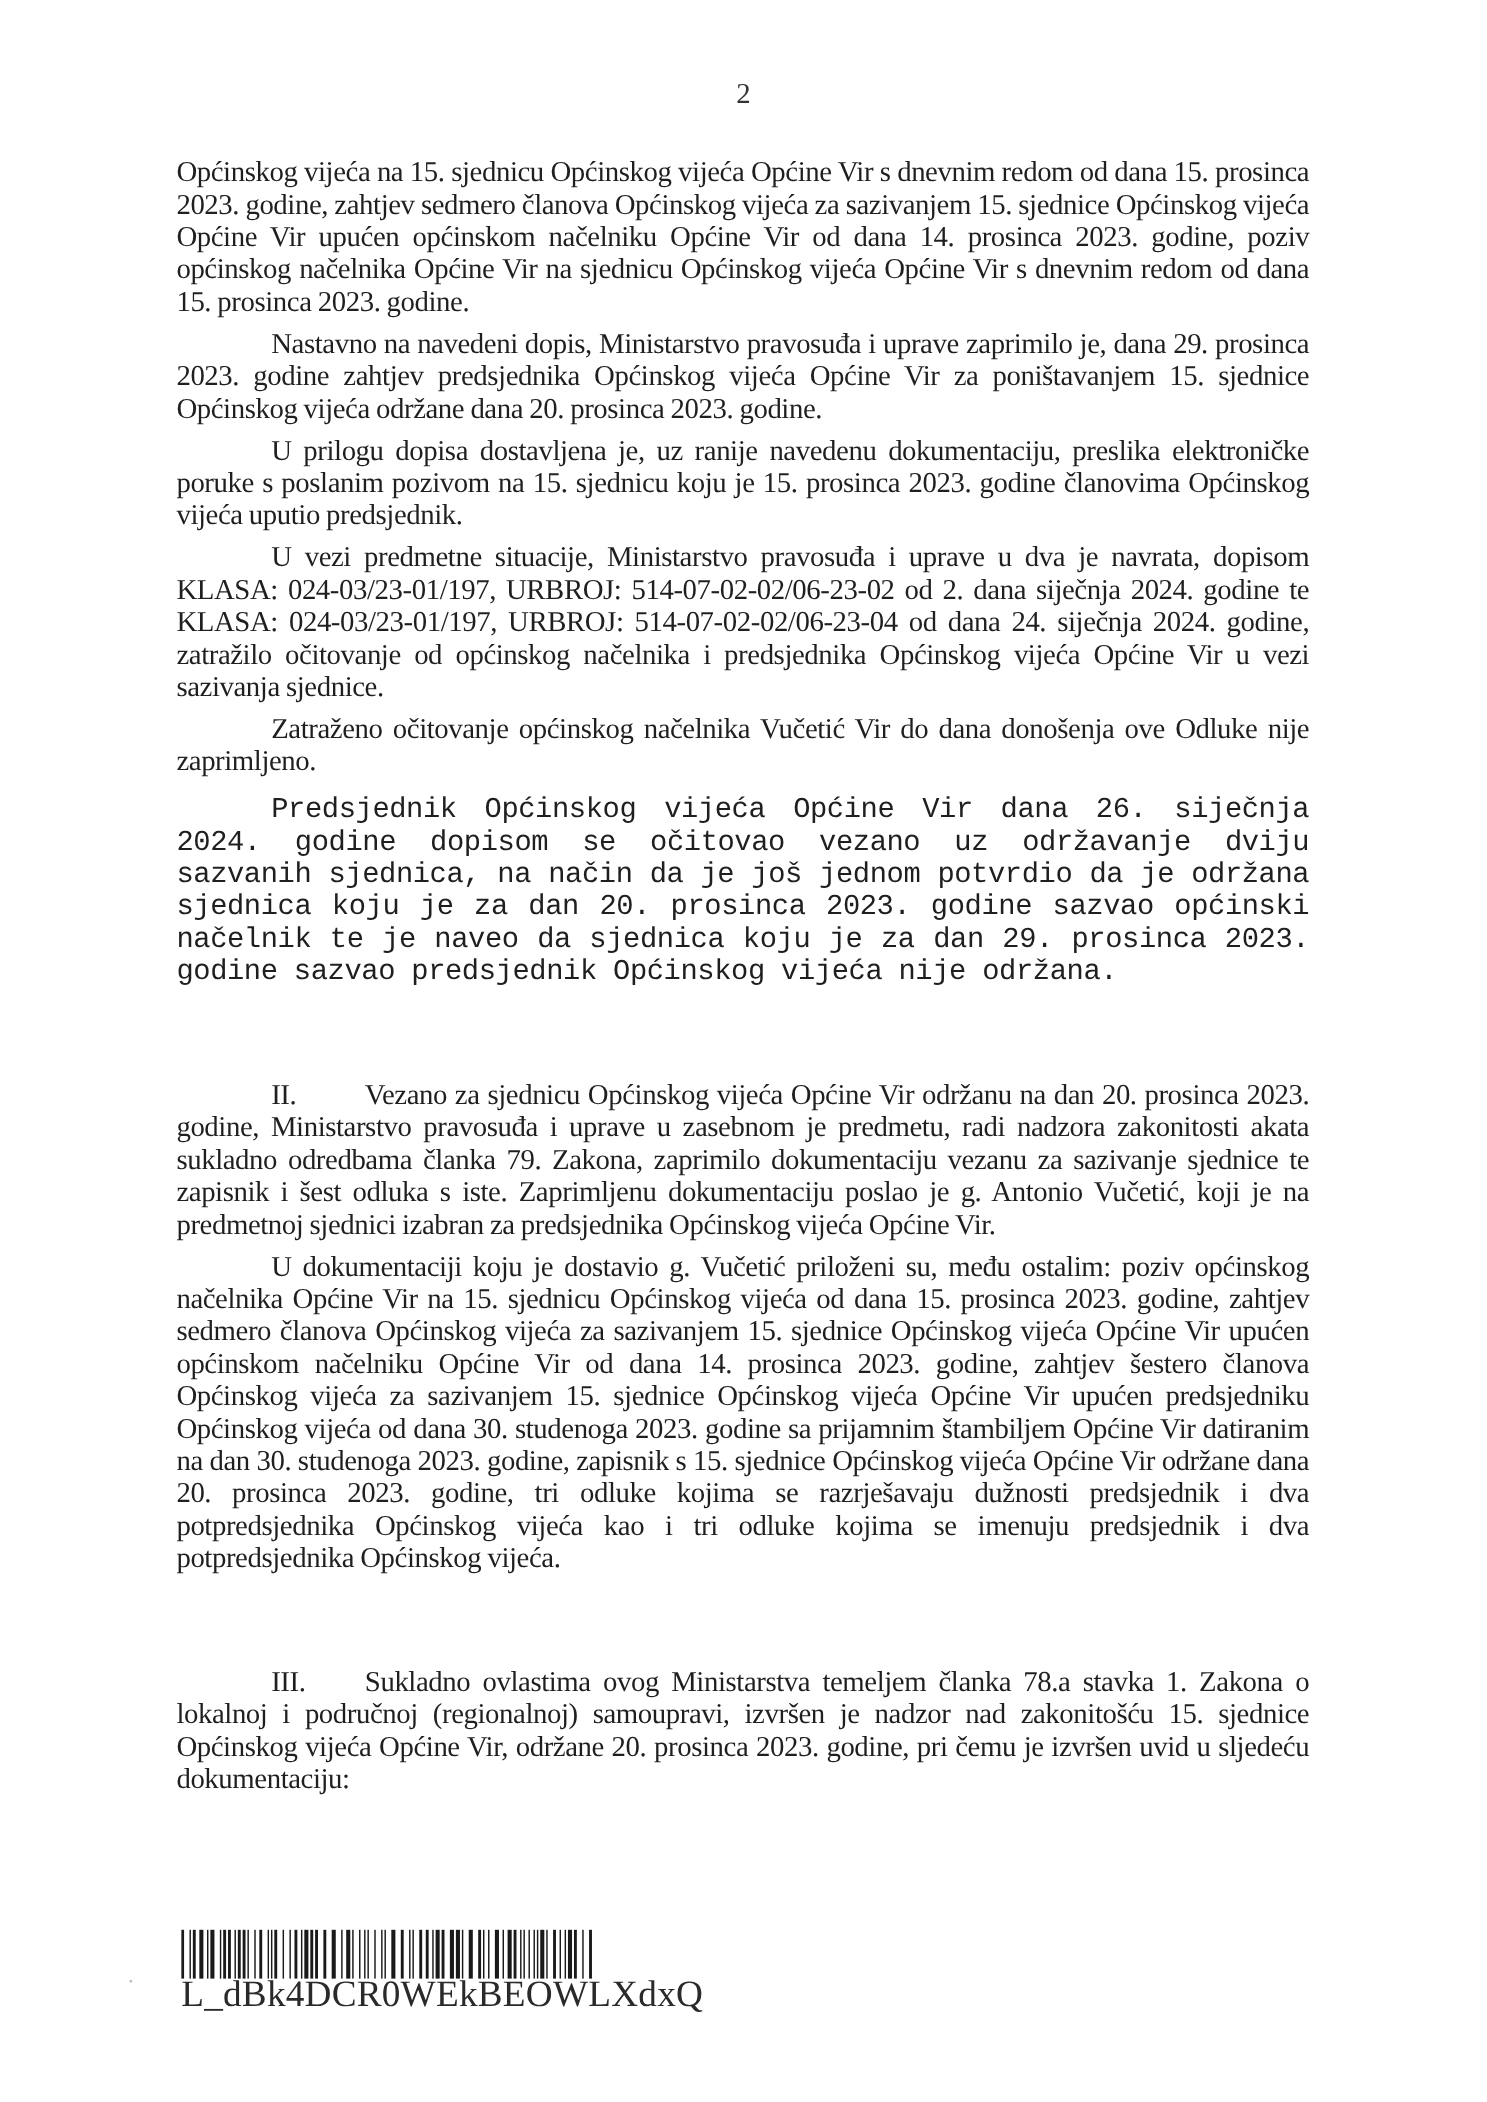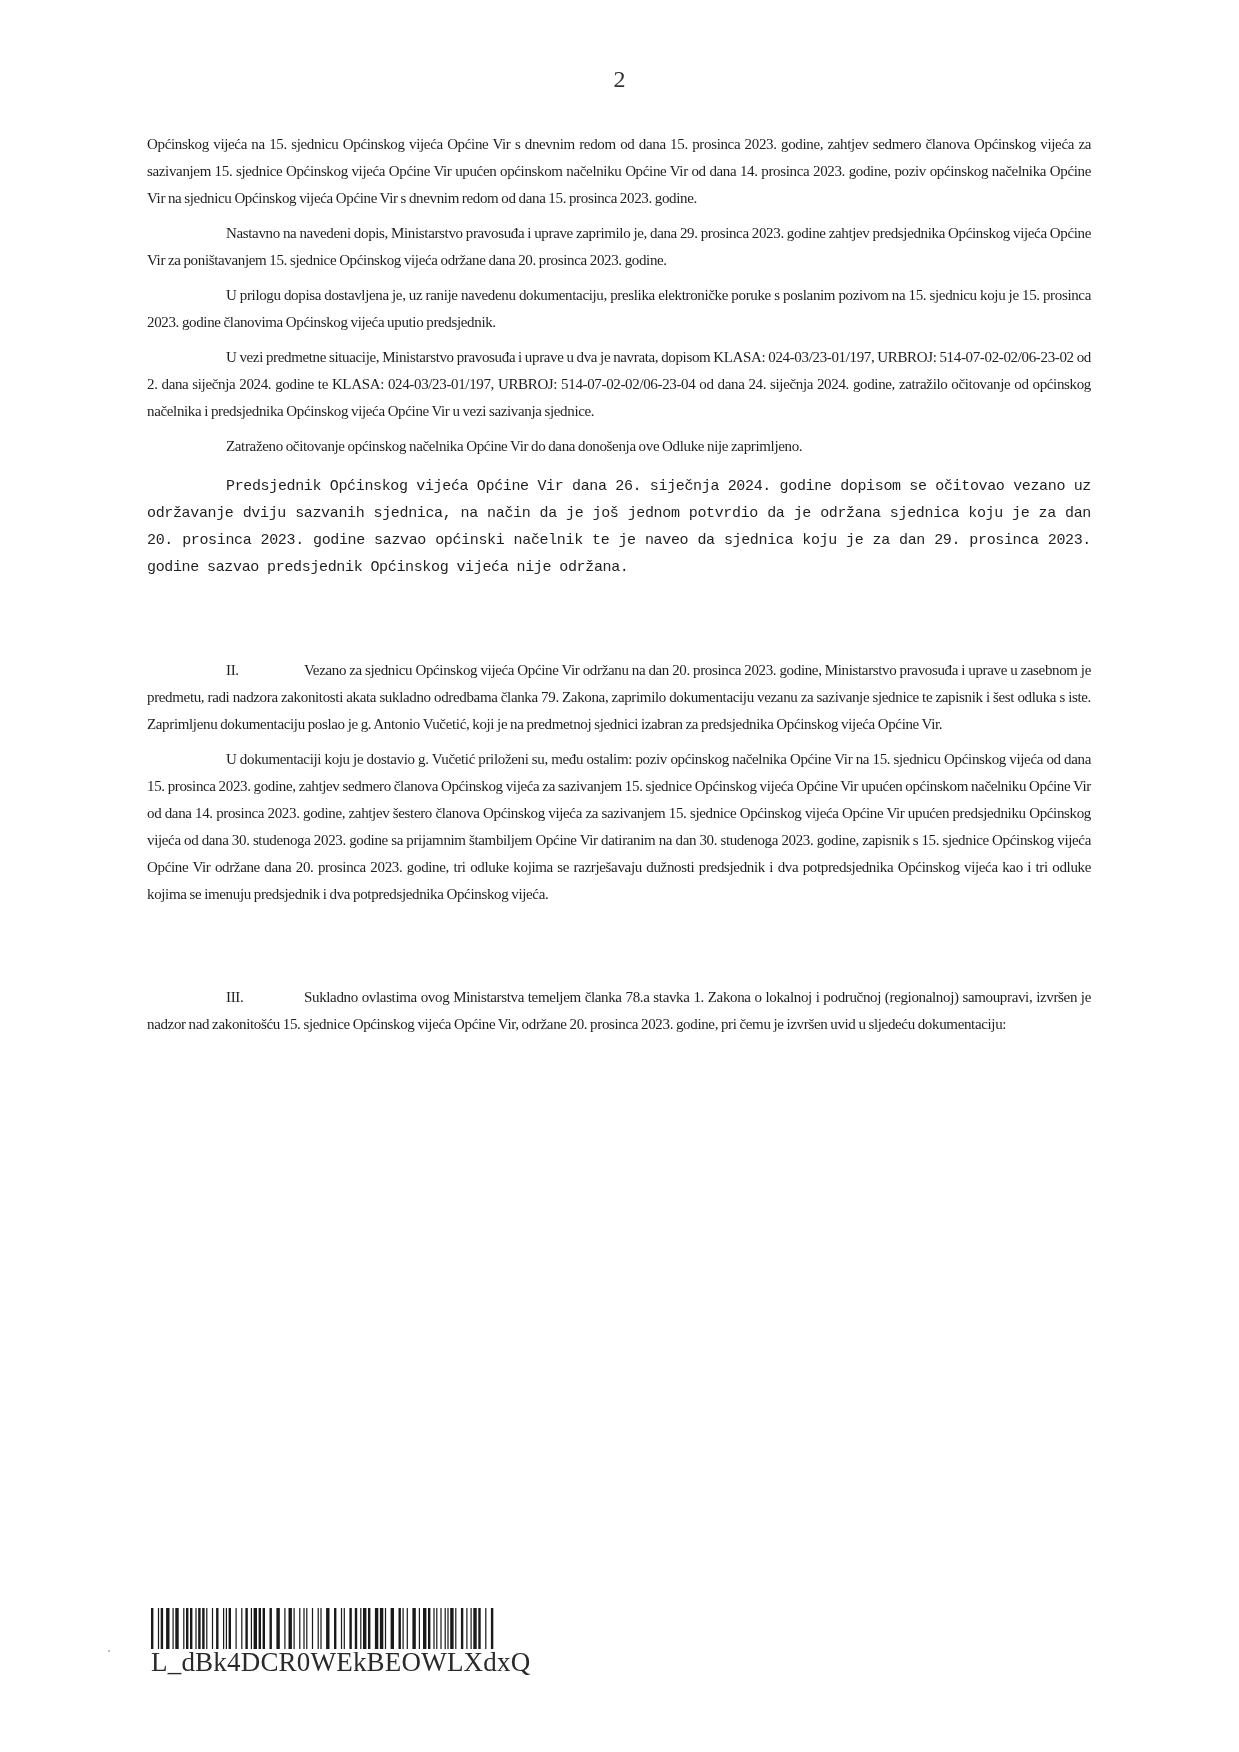--- a/index.html
+++ b/index.html
@@ -8,50 +8,50 @@
     position: absolute; left: 0; top: 0; width: 1239px; height: 1752px;
     background: #ffffff; color: #1f1f1f;
     font-family: "Liberation Serif", "DejaVu Serif", serif;
   }
   .page-number {
     position: absolute; left: 0; width: 1239px; top: 66px;
     text-align: center; font-size: 24px; color: #333;
   }
   .body {
     position: absolute; left: 147px; top: 131px; width: 944px;
-    font-size: 15px; line-height: 27px; letter-spacing: -0.35px;
+    font-size: 24px; line-height: 27px; letter-spacing: -0.35px;
     text-align: justify; word-spacing: -0.5px;
   }
   .p { margin: 0; text-indent: 0; }
   .p.indent { text-indent: 79px; }
   .gap-s { margin-top: 8px; }
   .gap-m { margin-top: 13px; font-family: Liberation Mono, monospace; }
   .gap-l { margin-top: 76px; }
   .section-num { display: inline-block; width: 78px; text-indent: 0; }
   .barcode-wrap {
     position: absolute; left: 151px; top: 1608px; width: 350px;
   }
   .barcode { display: block; width: 346px; height: 41px; }
   .barcode-text {
-    font-size: 27px; color: #2a2a2a; letter-spacing: 0.2px; margin-top: 0px; line-height: 26px;
+    font-size: 31px; color: #2a2a2a; letter-spacing: 0.2px; margin-top: 0px; line-height: 26px;
   }
   .speck { position: absolute; left: 108px; top: 1650px; width: 2px; height: 2px; background: #bbb; }
 </style>
 </head>
 <body>
 
 <div class="page">
   <div class="page-number">2</div>
 
   <div class="body">
     <p class="p">Općinskog vijeća na 15. sjednicu Općinskog vijeća Općine Vir s dnevnim redom od dana 15. prosinca 2023. godine, zahtjev sedmero članova Općinskog vijeća za sazivanjem 15. sjednice Općinskog vijeća Općine Vir upućen općinskom načelniku Općine Vir od dana 14. prosinca 2023. godine, poziv općinskog načelnika Općine Vir na sjednicu Općinskog vijeća Općine Vir s dnevnim redom od dana 15. prosinca 2023. godine.</p>
     <p class="p indent gap-s">Nastavno na navedeni dopis, Ministarstvo pravosuđa i uprave zaprimilo je, dana 29. prosinca 2023. godine zahtjev predsjednika Općinskog vijeća Općine Vir za poništavanjem 15. sjednice Općinskog vijeća održane dana 20. prosinca 2023. godine.</p>
     <p class="p indent gap-s">U prilogu dopisa dostavljena je, uz ranije navedenu dokumentaciju, preslika elektroničke poruke s poslanim pozivom na 15. sjednicu koju je 15. prosinca 2023. godine članovima Općinskog vijeća uputio predsjednik.</p>
     <p class="p indent gap-s">U vezi predmetne situacije, Ministarstvo pravosuđa i uprave u dva je navrata, dopisom KLASA: 024-03/23-01/197, URBROJ: 514-07-02-02/06-23-02 od 2. dana siječnja 2024. godine te KLASA: 024-03/23-01/197, URBROJ: 514-07-02-02/06-23-04 od dana 24. siječnja 2024. godine, zatražilo očitovanje od općinskog načelnika i predsjednika Općinskog vijeća Općine Vir u vezi sazivanja sjednice.</p>
-    <p class="p indent gap-s">Zatraženo očitovanje općinskog načelnika Općine Vir do dana donošenja ove Odluke nije zaprimljeno.</p>
+    <p class="p indent gap-s">Zatraženo očitovanje općinskog načelnika Vučetić Vir do dana donošenja ove Odluke nije zaprimljeno.</p>
     <p class="p indent gap-m">Predsjednik Općinskog vijeća Općine Vir dana 26. siječnja 2024. godine dopisom se očitovao vezano uz održavanje dviju sazvanih sjednica, na način da je još jednom potvrdio da je održana sjednica koju je za dan 20. prosinca 2023. godine sazvao općinski načelnik te je naveo da sjednica koju je za dan 29. prosinca 2023. godine sazvao predsjednik Općinskog vijeća nije održana.</p>
 
     <p class="p indent gap-l"><span class="section-num">II.</span><span>Vezano za sjednicu Općinskog vijeća Općine Vir održanu na dan 20. prosinca 2023. godine, Ministarstvo pravosuđa i uprave u zasebnom je predmetu, radi nadzora zakonitosti akata sukladno odredbama članka 79. Zakona, zaprimilo dokumentaciju vezanu za sazivanje sjednice te zapisnik i šest odluka s iste. Zaprimljenu dokumentaciju poslao je g. Antonio Vučetić, koji je na predmetnoj sjednici izabran za predsjednika Općinskog vijeća Općine Vir.</span></p>
     <p class="p indent gap-s">U dokumentaciji koju je dostavio g. Vučetić priloženi su, među ostalim: poziv općinskog načelnika Općine Vir na 15. sjednicu Općinskog vijeća od dana 15. prosinca 2023. godine, zahtjev sedmero članova Općinskog vijeća za sazivanjem 15. sjednice Općinskog vijeća Općine Vir upućen općinskom načelniku Općine Vir od dana 14. prosinca 2023. godine, zahtjev šestero članova Općinskog vijeća za sazivanjem 15. sjednice Općinskog vijeća Općine Vir upućen predsjedniku Općinskog vijeća od dana 30. studenoga 2023. godine sa prijamnim štambiljem Općine Vir datiranim na dan 30. studenoga 2023. godine, zapisnik s 15. sjednice Općinskog vijeća Općine Vir održane dana 20. prosinca 2023. godine, tri odluke kojima se razrješavaju dužnosti predsjednik i dva potpredsjednika Općinskog vijeća kao i tri odluke kojima se imenuju predsjednik i dva potpredsjednika Općinskog vijeća.</p>
 
     <p class="p indent gap-l"><span class="section-num">III.</span><span>Sukladno ovlastima ovog Ministarstva temeljem članka 78.a stavka 1. Zakona o lokalnoj i područnoj (regionalnoj) samoupravi, izvršen je nadzor nad zakonitošću 15. sjednice Općinskog vijeća Općine Vir, održane 20. prosinca 2023. godine, pri čemu je izvršen uvid u sljedeću dokumentaciju:</span></p>
   </div>
 
   <div class="speck"></div>
 

